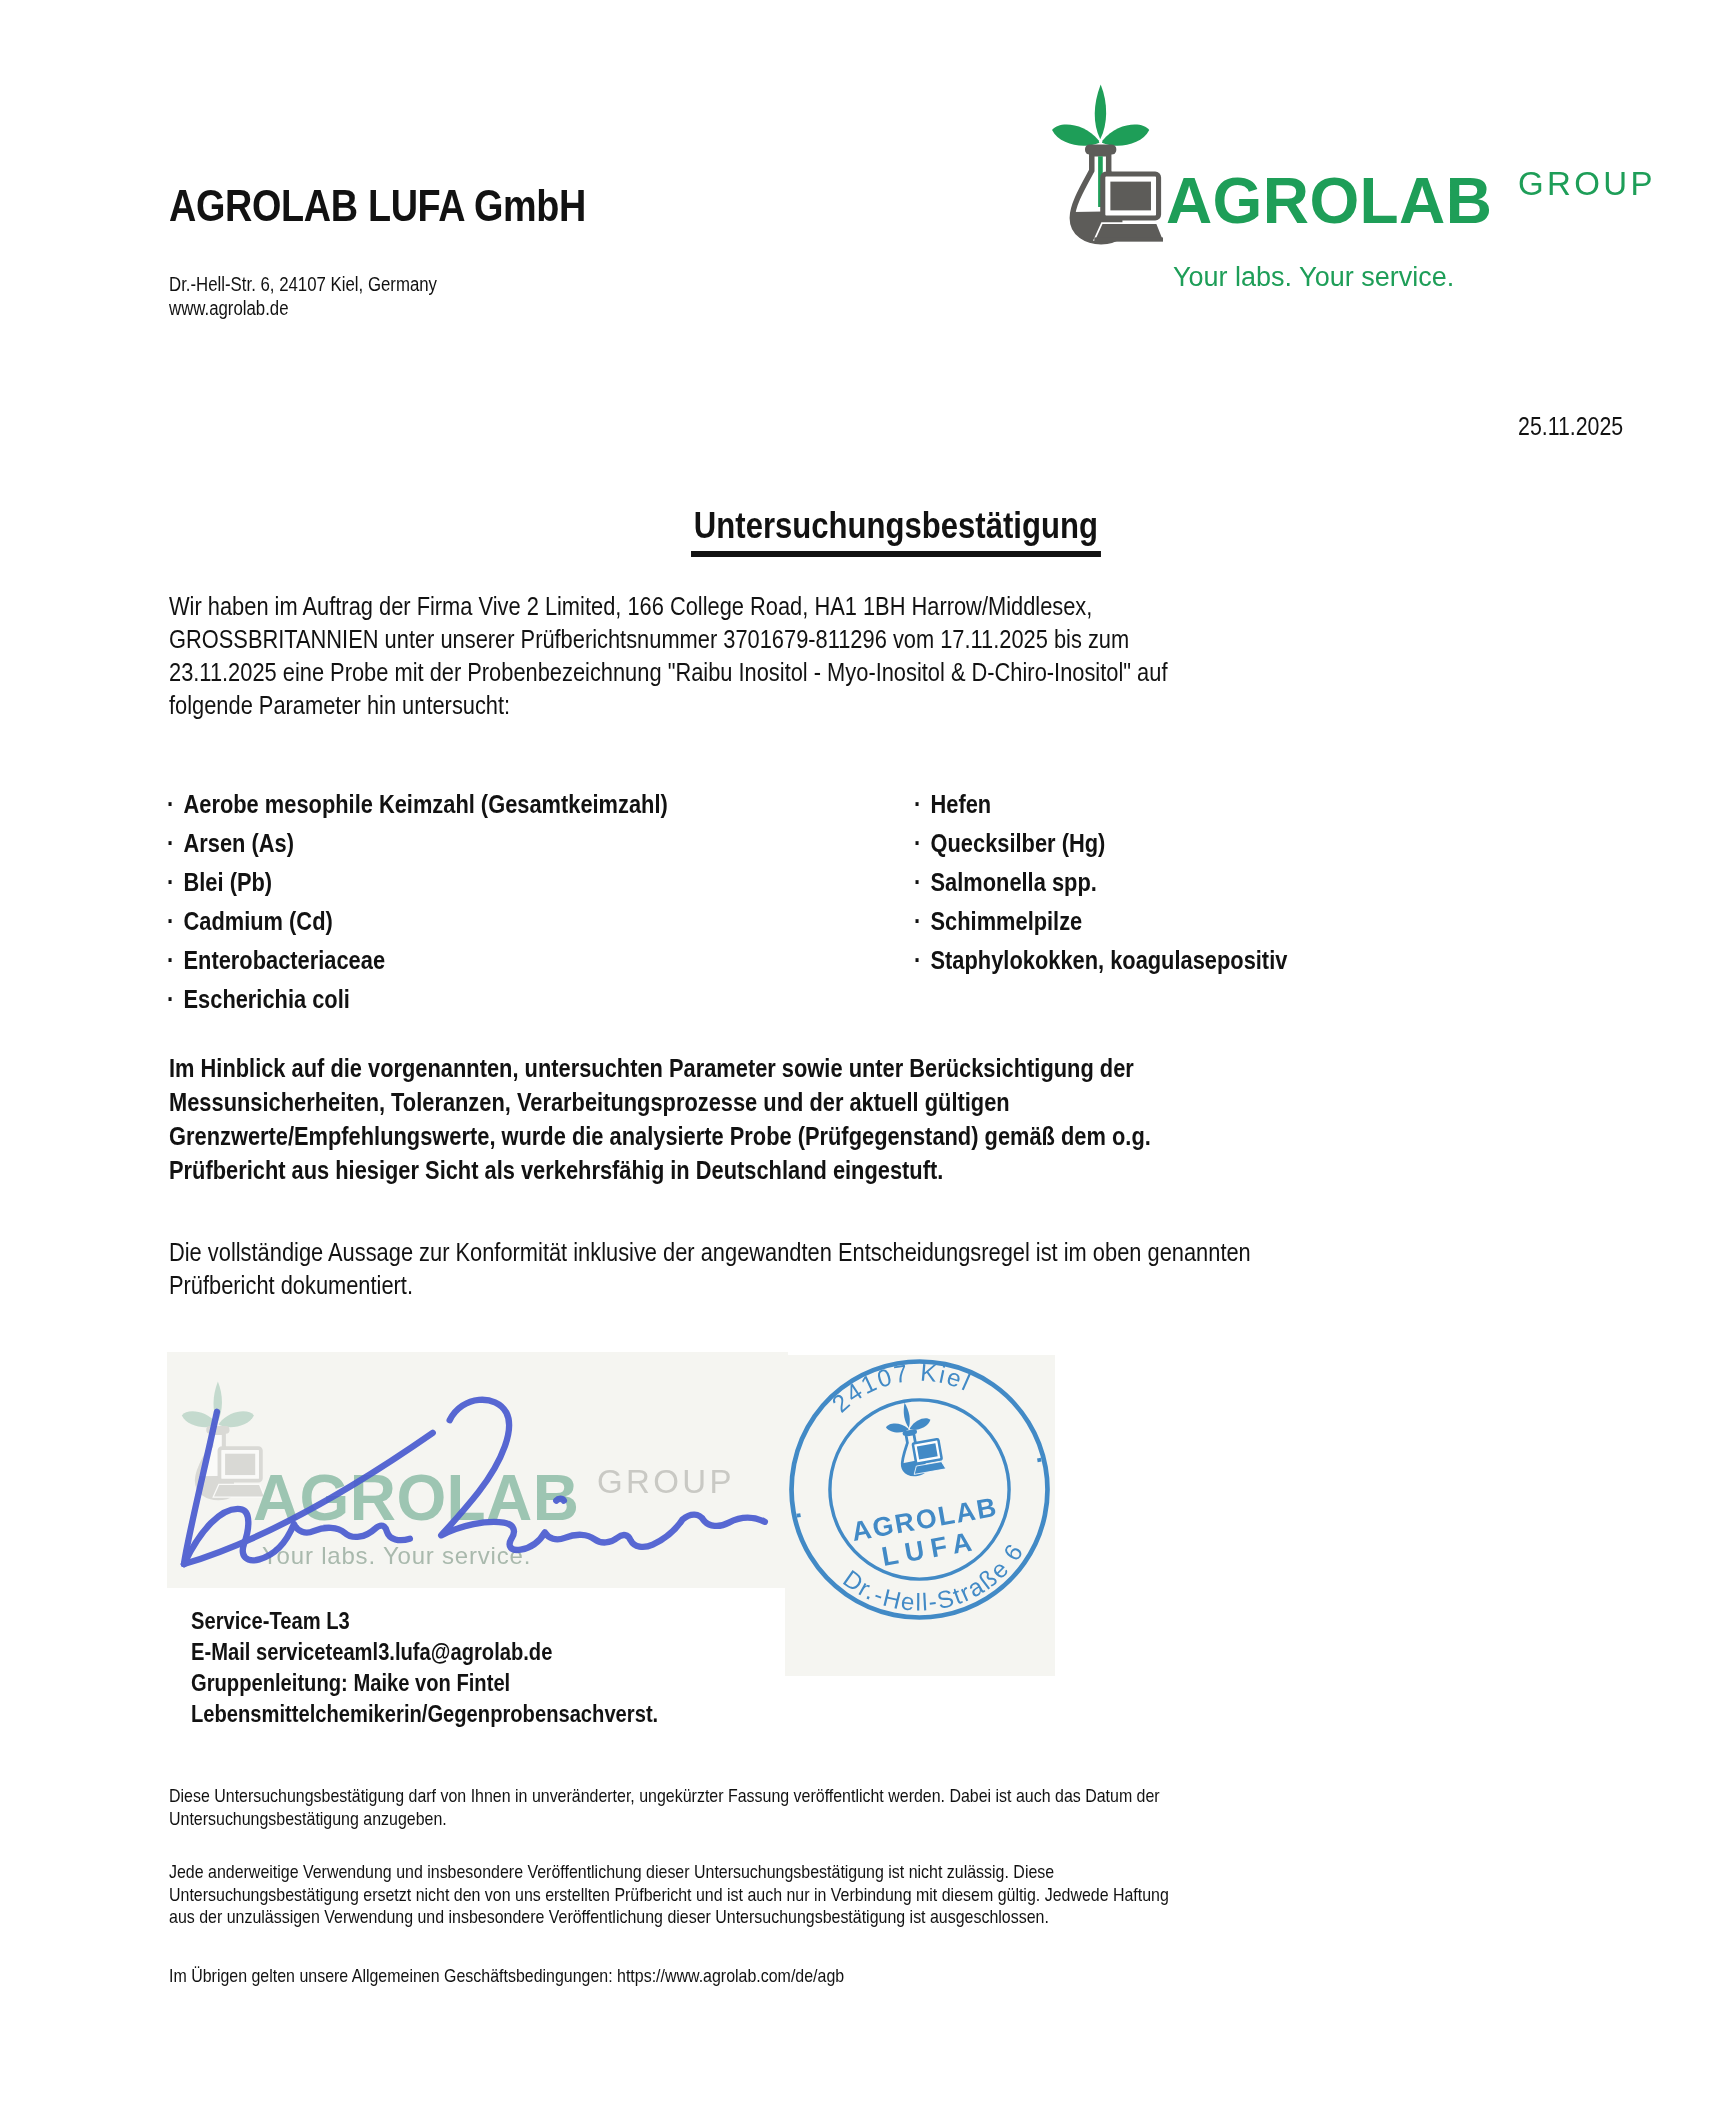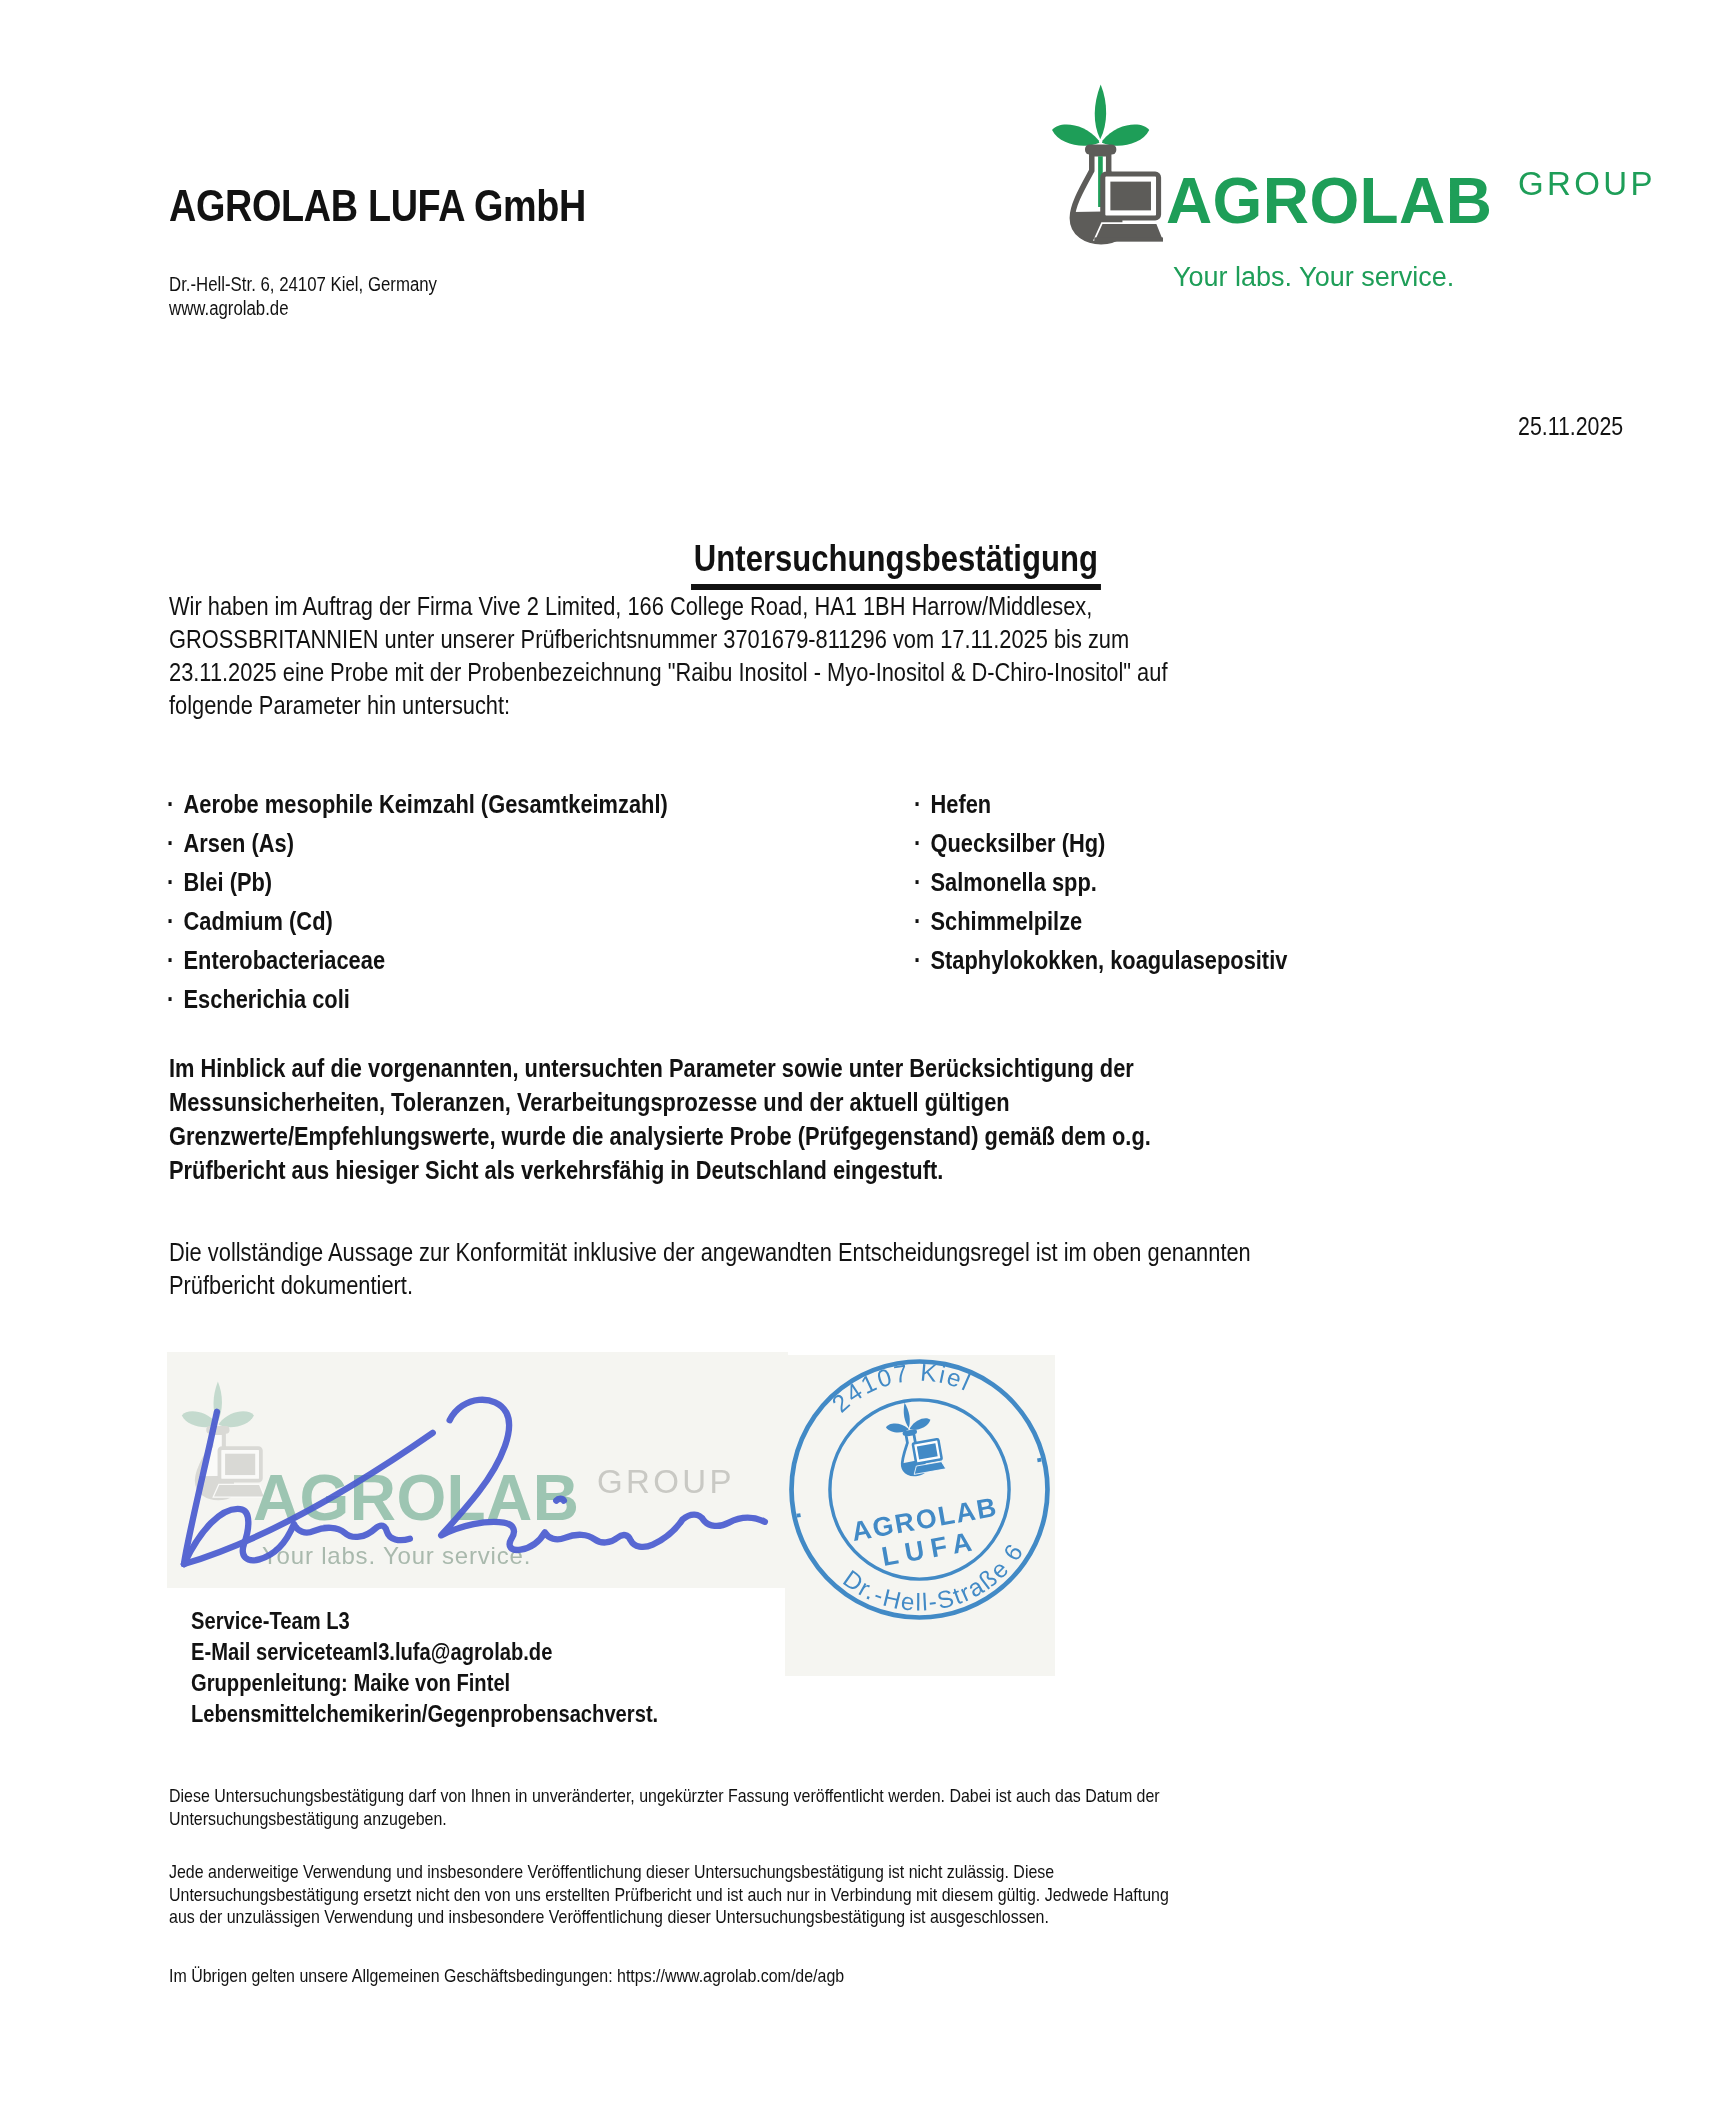--- a/index.html
+++ b/index.html
@@ -18,21 +18,21 @@
   .cond-r{transform:scaleX(0.84);transform-origin:100% 0;}
   .cond-c{transform:scaleX(0.84);transform-origin:50% 0;display:inline-block;}
   .company-name{top:180px;left:169px;font-size:45px;font-weight:bold;letter-spacing:-0.4px;white-space:nowrap;}
   .addr{top:272px;left:169px;font-size:20px;line-height:24px;}
   
   .logo-icon{top:81px;left:1040px;}
   .logo-brand{top:169px;left:1166px;font-size:64px;font-weight:bold;letter-spacing:0.4px;color:#1E9E58;white-space:nowrap;line-height:64px;}
   .logo-group{top:165px;left:1518px;font-size:33px;letter-spacing:3.4px;color:#1E9E58;white-space:nowrap;}
   .logo-tagline{top:262px;left:1173px;font-size:27px;color:#1E9E58;white-space:nowrap;}
   .date{top:412px;right:113px;font-size:25.4px;}
-  .title-wrap{top:505px;left:169px;width:1453px;text-align:center;margin-top:33px;}
+  .title-wrap{top:505px;left:169px;width:1453px;text-align:center;}
   .title-inner{font-size:37px;font-weight:bold;border-bottom:6px solid #121212;padding:0 3.4px 4.2px 3.4px;letter-spacing:0px;white-space:nowrap;}
   .intro{top:590px;left:169px;font-size:26px;line-height:33px;}
   .param-col{font-size:26px;font-weight:bold;}
   .param-left{top:785px;left:167px;}
   .param-right{top:785px;left:914px;}
   .param-item{line-height:39px;white-space:nowrap;}
   .param-item .dot{display:inline-block;margin-right:11px;font-weight:bold;}
   .assessment{top:1051px;left:169px;font-size:26px;line-height:34px;font-weight:bold;}
   .conformity{top:1236px;left:169px;font-size:26px;line-height:33px;}
   .scanbox{background:#f5f5f1;}

